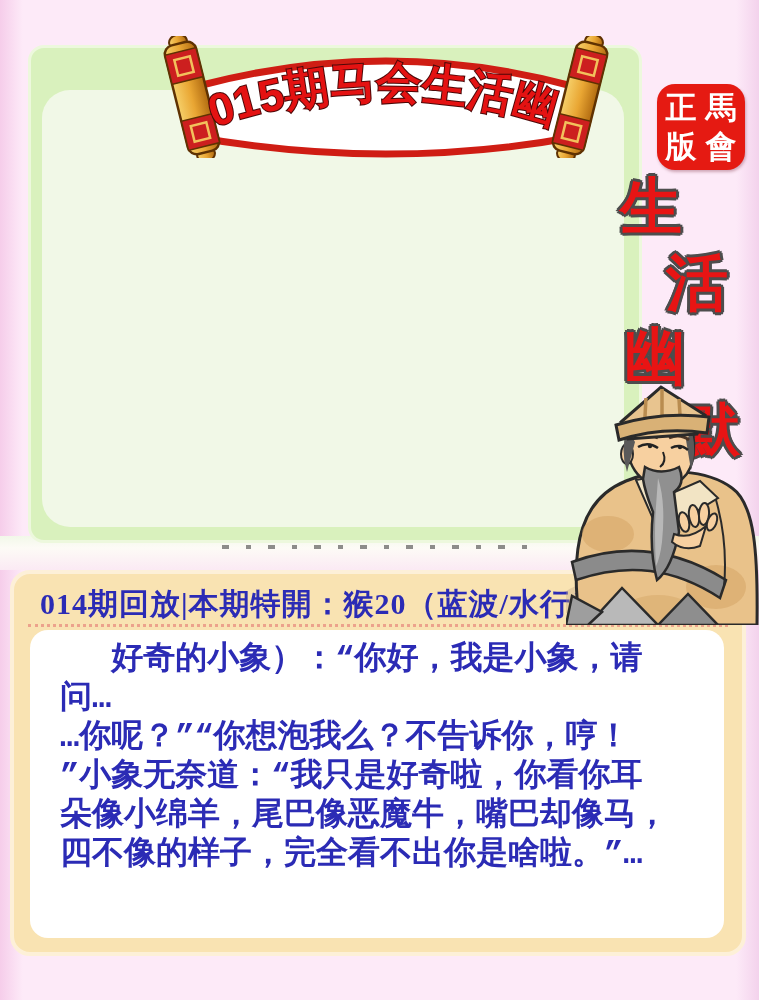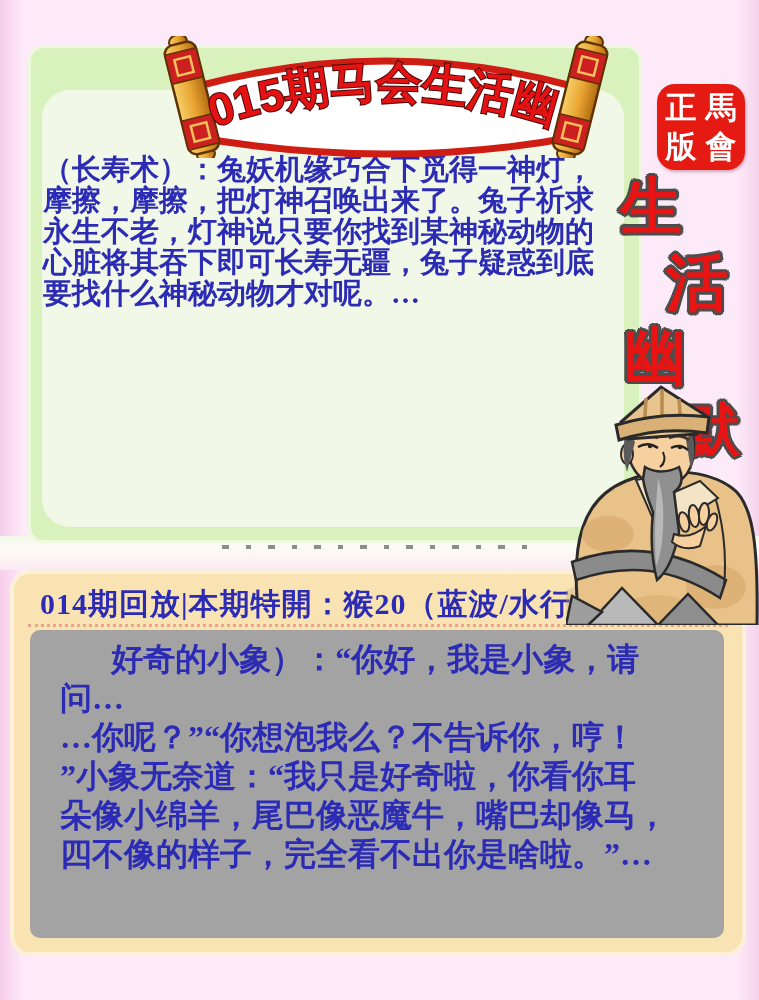--- a/index.html
+++ b/index.html
@@ -63,21 +63,21 @@
   .bottom-header{
     position:absolute;left:26px;top:10px;right:20px;
     color:#2b2bb5;font-size:30px;font-weight:bold;letter-spacing:1px;
   }
   .header-divider{
     position:absolute;left:14px;right:14px;top:50px;height:0;
     border-bottom:3px dotted rgba(226,110,110,.55);
   }
   .inner-cream{
     position:absolute;left:16px;top:56px;right:18px;bottom:14px;
-    background:#a3a3a3;border-radius:10px;
+    background:#ffffff;border-radius:18px;font-family:Liberation Mono, monospace;
   }
   .story-bottom{
     position:absolute;left:30px;top:10px;width:620px;
     color:#2b2bb5;font-size:32px;font-weight:bold;line-height:39px;
     white-space:pre-line;text-indent:1.6em;z-index:3;
   }
   
   .footer{
     position:absolute;left:18px;top:928px;z-index:6;
     color:#ee685a;font-family:"Liberation Sans",sans-serif;font-weight:bold;
@@ -85,25 +85,20 @@
   }
   .footer .site{margin-left:18px;}
 </style>
 </head>
 <body>
 
 <div class="page">
 
   <div class="top-box">
     <div class="inner-panel"></div>
-    <div class="story-top">（长寿术）：兔妖机缘巧合下觅得一神灯，
-摩擦，摩擦，把灯神召唤出来了。兔子祈求
-永生不老，灯神说只要你找到某神秘动物的
-心脏将其吞下即可长寿无疆，兔子疑惑到底
-要找什么神秘动物才对呢。…</div>
   </div>
 
   <svg class="banner" viewBox="0 0 494 122">
     <defs>
       <linearGradient id="rollGold" x1="0" y1="0" x2="1" y2="0">
         <stop offset="0" stop-color="#f6d06a"></stop>
           <stop offset="0.5" stop-color="#e9a633"></stop>
           <stop offset="1" stop-color="#b06a10"></stop>
       </linearGradient>
     </defs>

